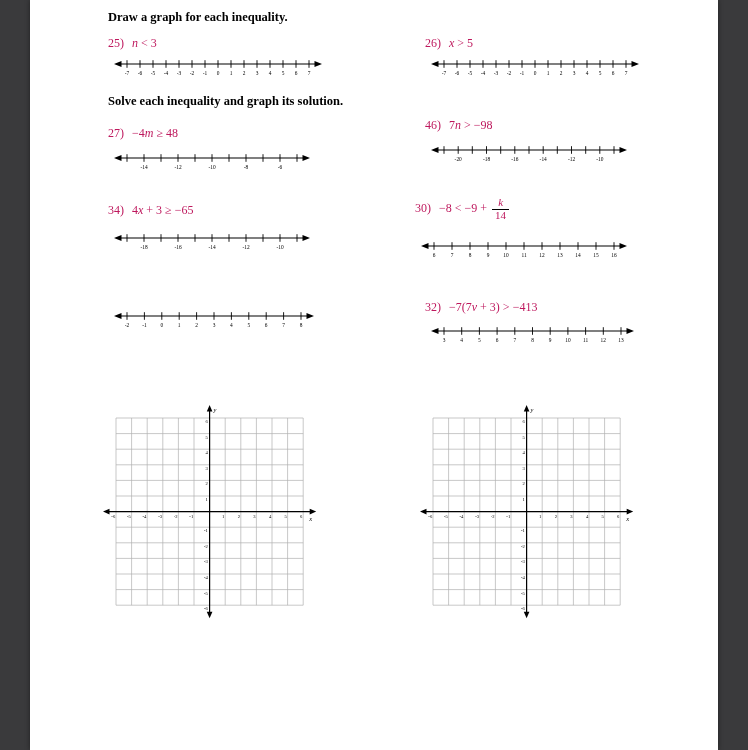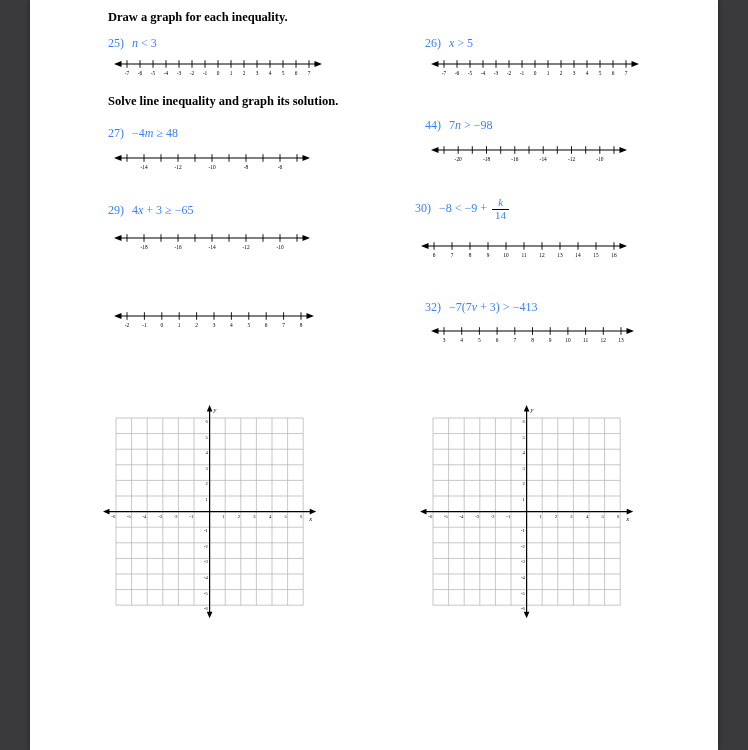--- a/index.html
+++ b/index.html
@@ -7,21 +7,21 @@
   body { font-family:"Liberation Serif", serif; background:#3a3a3c; }
   .viewer { position:relative; width:748px; height:640px; }
   .page {
     position:absolute; left:30px; top:0; width:688px; height:750px;
     background:#ffffff; box-shadow:0 0 5px rgba(0,0,0,0.45);
   }
   .heading {
     position:absolute; font-weight:bold; font-size:12.5px; color:#000;
     white-space:nowrap;
   }
-  .problem { position:absolute; font-size:12px; color:#3b82f6; white-space:nowrap; }
+  .problem { position:absolute; font-size:12px; color:#be185d; white-space:nowrap; }
   .prob-head { line-height:15px; }
   .prob-head .plabel { margin-right:8px; }
   .prob-head i { font-style:italic; }
   .frac { display:inline-block; text-align:center; vertical-align:middle; margin:0 2px; line-height:1.05; }
   .frac span { display:block; font-size:11px; padding:0 3px; }
   .frac .fden { border-top:1px solid #000; }
   .nl-holder { margin-left:6px; }
   .graph-holder { margin-left:-6px; margin-top:6px; }
   svg { display:block; }
   svg text { font-family:"Liberation Serif", serif; }
@@ -108,21 +108,21 @@
             <line x1="169.0" y1="4.2" x2="169.0" y2="11.8" stroke="#000" stroke-width="0.9"></line>
             <text x="169.0" y="19" font-size="5.4" text-anchor="middle" fill="#000">5</text>
             <line x1="182.0" y1="4.2" x2="182.0" y2="11.8" stroke="#000" stroke-width="0.9"></line>
             <text x="182.0" y="19" font-size="5.4" text-anchor="middle" fill="#000">6</text>
             <line x1="195.0" y1="4.2" x2="195.0" y2="11.8" stroke="#000" stroke-width="0.9"></line>
             <text x="195.0" y="19" font-size="5.4" text-anchor="middle" fill="#000">7</text>
           </svg>
         </div>
       </div>
 
-    <div class="heading" style="left:78px; top:94px">Solve line inequality and graph its solution.</div>
+    <div class="heading" style="left:78px; top:94px">Solve each inequality and graph its solution.</div>
 
     <div class="problem" style="left:78px;  top:126px">
         <div class="prob-head"><span class="plabel">27)</span><span class="pexpr">−4<i>m</i> ≥ 48</span></div>
         <div class="nl-holder" style="margin-top: 9px;">
           <svg width="196" height="22">
             <line x1="5" y1="8" x2="191" y2="8" stroke="#000" stroke-width="1.1"></line>
             <polygon points="0,8 7.5,5.1 7.5,10.9" fill="#000"></polygon>
             <polygon points="196,8 188.5,5.1 188.5,10.9" fill="#000"></polygon>
             <line x1="13.0" y1="4.2" x2="13.0" y2="11.8" stroke="#000" stroke-width="0.9"></line>
             <line x1="30.0" y1="4.2" x2="30.0" y2="11.8" stroke="#000" stroke-width="0.9"></line>
@@ -137,21 +137,21 @@
             <line x1="132.0" y1="4.2" x2="132.0" y2="11.8" stroke="#000" stroke-width="0.9"></line>
             <text x="132.0" y="19" font-size="5.4" text-anchor="middle" fill="#000">-8</text>
             <line x1="149.0" y1="4.2" x2="149.0" y2="11.8" stroke="#000" stroke-width="0.9"></line>
             <line x1="166.0" y1="4.2" x2="166.0" y2="11.8" stroke="#000" stroke-width="0.9"></line>
             <text x="166.0" y="19" font-size="5.4" text-anchor="middle" fill="#000">-6</text>
             <line x1="183.0" y1="4.2" x2="183.0" y2="11.8" stroke="#000" stroke-width="0.9"></line>
           </svg>
         </div>
       </div>
     <div class="problem" style="left:395px; top:118px">
-        <div class="prob-head"><span class="plabel">44)</span><span class="pexpr">7<i>n</i> &gt; −98</span></div>
+        <div class="prob-head"><span class="plabel">46)</span><span class="pexpr">7<i>n</i> &gt; −98</span></div>
         <div class="nl-holder" style="margin-top: 9px;">
           <svg width="196" height="22">
             <line x1="5" y1="8" x2="191" y2="8" stroke="#000" stroke-width="1.1"></line>
             <polygon points="0,8 7.5,5.1 7.5,10.9" fill="#000"></polygon>
             <polygon points="196,8 188.5,5.1 188.5,10.9" fill="#000"></polygon>
             <line x1="13.0" y1="4.2" x2="13.0" y2="11.8" stroke="#000" stroke-width="0.9"></line>
             <line x1="27.2" y1="4.2" x2="27.2" y2="11.8" stroke="#000" stroke-width="0.9"></line>
             <text x="27.2" y="19" font-size="5.4" text-anchor="middle" fill="#000">-20</text>
             <line x1="41.3" y1="4.2" x2="41.3" y2="11.8" stroke="#000" stroke-width="0.9"></line>
             <line x1="55.5" y1="4.2" x2="55.5" y2="11.8" stroke="#000" stroke-width="0.9"></line>
@@ -166,21 +166,21 @@
             <line x1="140.5" y1="4.2" x2="140.5" y2="11.8" stroke="#000" stroke-width="0.9"></line>
             <text x="140.5" y="19" font-size="5.4" text-anchor="middle" fill="#000">-12</text>
             <line x1="154.7" y1="4.2" x2="154.7" y2="11.8" stroke="#000" stroke-width="0.9"></line>
             <line x1="168.8" y1="4.2" x2="168.8" y2="11.8" stroke="#000" stroke-width="0.9"></line>
             <text x="168.8" y="19" font-size="5.4" text-anchor="middle" fill="#000">-10</text>
             <line x1="183.0" y1="4.2" x2="183.0" y2="11.8" stroke="#000" stroke-width="0.9"></line>
           </svg>
         </div>
       </div>
     <div class="problem" style="left:78px;  top:203px">
-        <div class="prob-head"><span class="plabel">29)</span><span class="pexpr">4<i>x</i> + 3 ≥ −65</span></div>
+        <div class="prob-head"><span class="plabel">34)</span><span class="pexpr">4<i>x</i> + 3 ≥ −65</span></div>
         <div class="nl-holder" style="margin-top: 12px;">
           <svg width="196" height="22">
             <line x1="5" y1="8" x2="191" y2="8" stroke="#000" stroke-width="1.1"></line>
             <polygon points="0,8 7.5,5.1 7.5,10.9" fill="#000"></polygon>
             <polygon points="196,8 188.5,5.1 188.5,10.9" fill="#000"></polygon>
             <line x1="13.0" y1="4.2" x2="13.0" y2="11.8" stroke="#000" stroke-width="0.9"></line>
             <line x1="30.0" y1="4.2" x2="30.0" y2="11.8" stroke="#000" stroke-width="0.9"></line>
             <text x="30.0" y="19" font-size="5.4" text-anchor="middle" fill="#000">-18</text>
             <line x1="47.0" y1="4.2" x2="47.0" y2="11.8" stroke="#000" stroke-width="0.9"></line>
             <line x1="64.0" y1="4.2" x2="64.0" y2="11.8" stroke="#000" stroke-width="0.9"></line>

